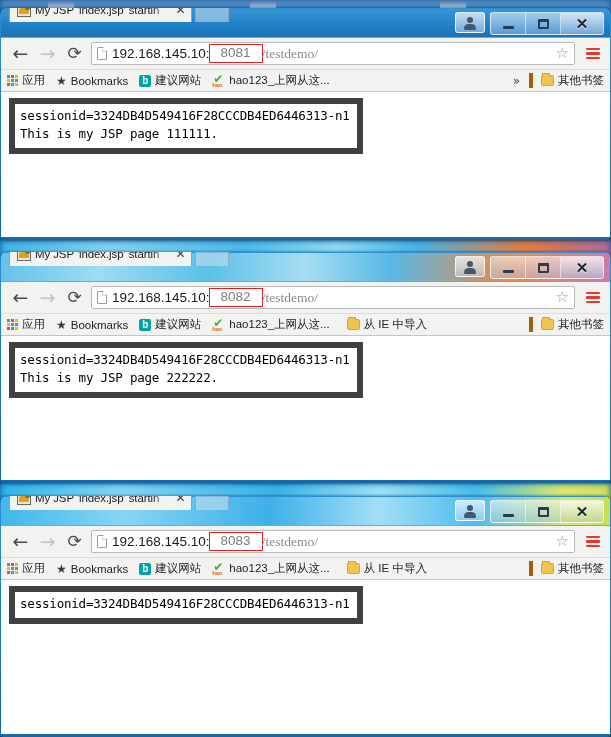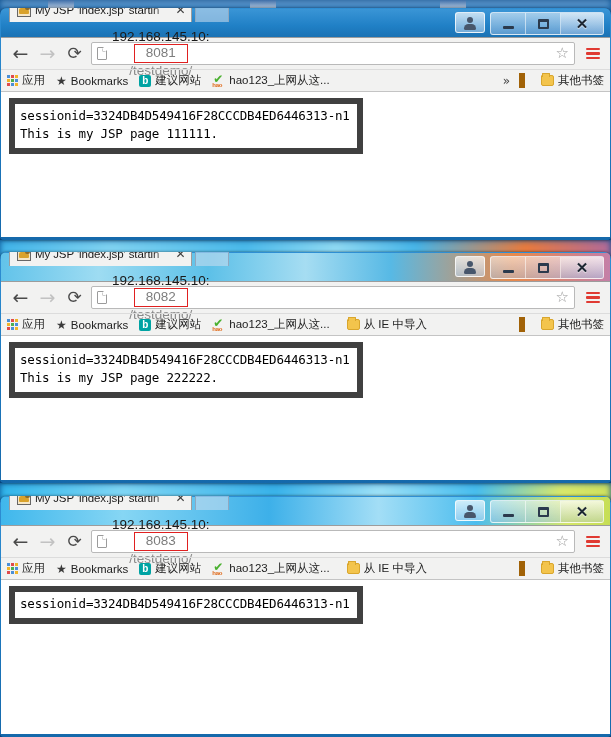--- a/index.html
+++ b/index.html
@@ -95,25 +95,25 @@
     background:#fff; border:1px solid #b9b9b9; border-radius:2px;
     display:flex; align-items:center; padding:0 3px 0 5px; position:relative;
   }
   .page-icon{ width:10px; height:13px; flex:none; margin-right:5px; position:relative;
               background:#fff; border:1px solid #9b9b9b; border-radius:1px; }
   .page-icon::after{ content:""; position:absolute; right:-1px; top:-1px;
               border-width:0 4px 4px 0; border-style:solid;
               border-color:transparent #fff transparent transparent;
               box-shadow:-1px 1px 0 -0.5px #9b9b9b; }
   .url{ font-size:13.5px; color:#4b4b4b; white-space:nowrap; display:flex; align-items:center;
-        font-family:"Liberation Sans", sans-serif;flex-direction:column; }
+        font-family:"Liberation Sans", sans-serif; }
   .url .host{ color:#1a1a1a; }
   .url .port{ color:#7d7d7d; border:1px solid #e02020; padding:1px 11px 2px; margin:0 -1px;
               line-height:1; }
-  .url .path{ color:#8a8a8a; }
+  .url .path{ color:#8a8a8a;font-family:Liberation Serif, serif; }
   .star{ margin-left:auto; font-size:15px; color:#9a9a9a; padding:0 2px;
          font-family:"DejaVu Sans", sans-serif; line-height:1; }
   .menu-icon{ width:20px; height:22px; flex:none; display:flex; flex-direction:column;
               justify-content:center; align-items:center; gap:2px; margin-left:4px; }
   .menu-icon span{ display:block; width:14px; height:2.5px; background:#e03a32; border-radius:1px; }
 
   
   .bookmarks{ height:22px; display:flex; align-items:center; padding:0 6px 0 6px;
               border-top:1px solid #dcdcdc; font-size:11.5px; color:#222; position:relative; }
   .bm{ display:flex; align-items:center; margin-right:11px; white-space:nowrap; }
@@ -134,22 +134,22 @@
                     color:#49b02e; font-family:"DejaVu Sans", sans-serif; }
   .hao-ico em{ position:absolute; left:0; bottom:-1px; font-size:6px; color:#e06a1a;
                font-style:normal; font-weight:bold; letter-spacing:-.3px; }
   .folder-ico{ width:13px; height:11px; background:#f3c44c; border-radius:1px 2px 2px 2px;
                position:relative; border:1px solid #d9a62d; }
   .folder-ico::before{ content:""; position:absolute; left:0; top:-3px; width:6px; height:3px;
                background:#f3c44c; border:1px solid #d9a62d; border-bottom:none;
                border-radius:1px 1px 0 0; }
   .chev{ margin-left:auto; font-size:12px; color:#444; padding-right:9px;
          font-family:"DejaVu Sans", sans-serif; }
-  .bm-right{ margin-left:auto; display:flex; align-items:center; padding-left:16px;
-             border-left:6px solid #a16207; }
+  .bm-right{ margin-left:auto; display:flex; align-items:center; padding-left:8px;
+             border-left:4px solid #a16207; }
   .bm-right.with-chev{ margin-left:0; }
 
   
   .viewport{ background:#fff; border-top:1px solid #c4c4c4; position:relative; }
   .jspbox{ display:inline-block; border:6px solid #404040; padding:3px 7px 5px 5px;
            margin:6px 0 0 8px; }
   .jspline{ font-family:"DejaVu Sans Mono", monospace; font-size:12.5px; color:#000;
             line-height:1.45; white-space:pre; letter-spacing:-.2px; }
 </style>
 </head>

